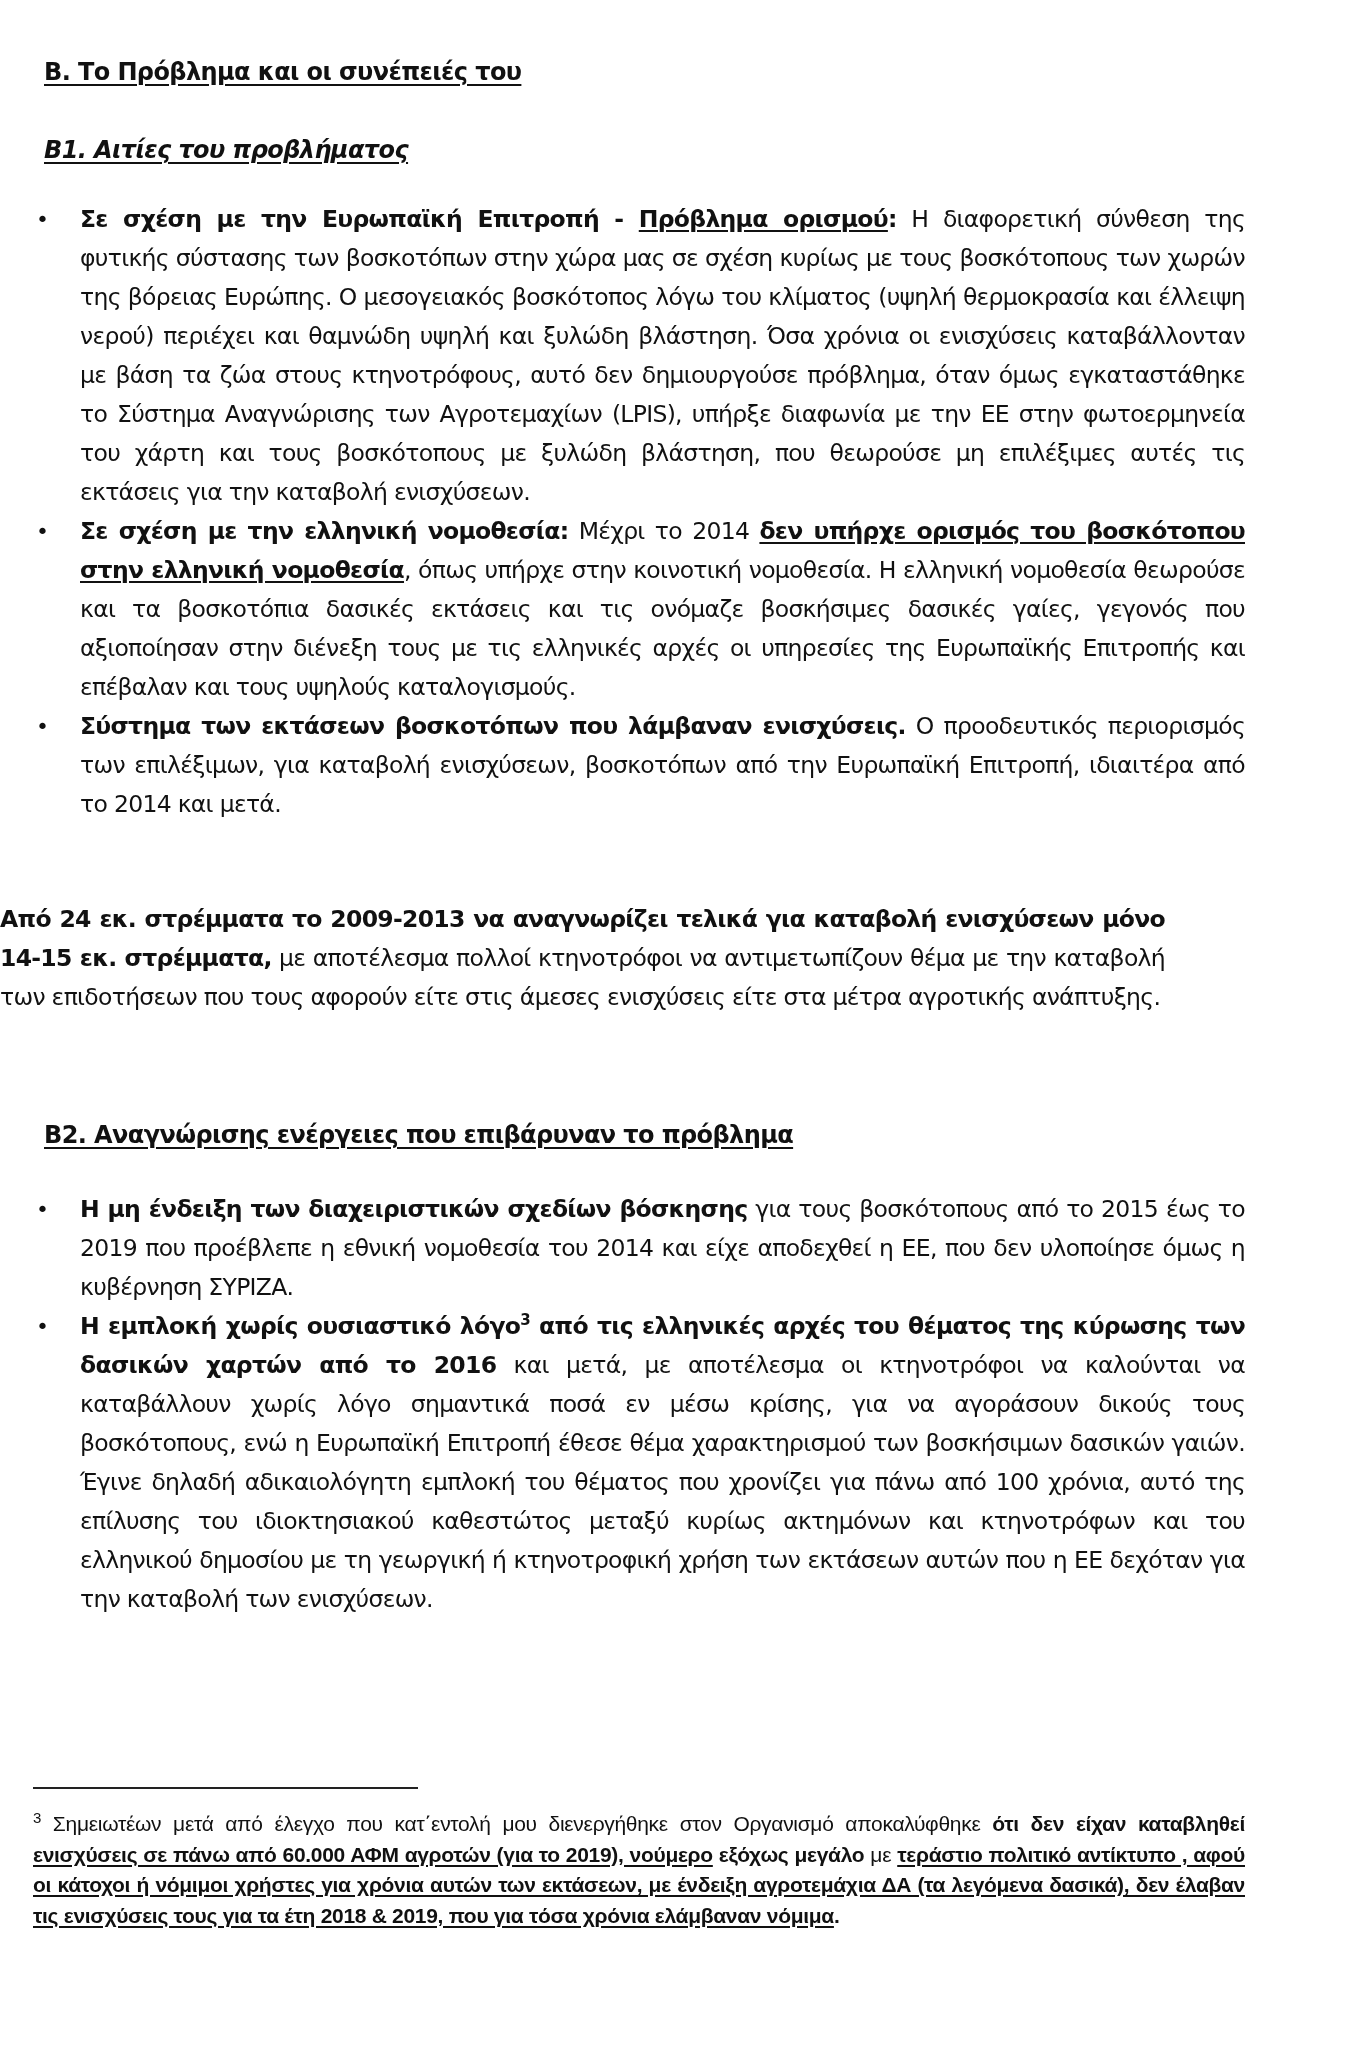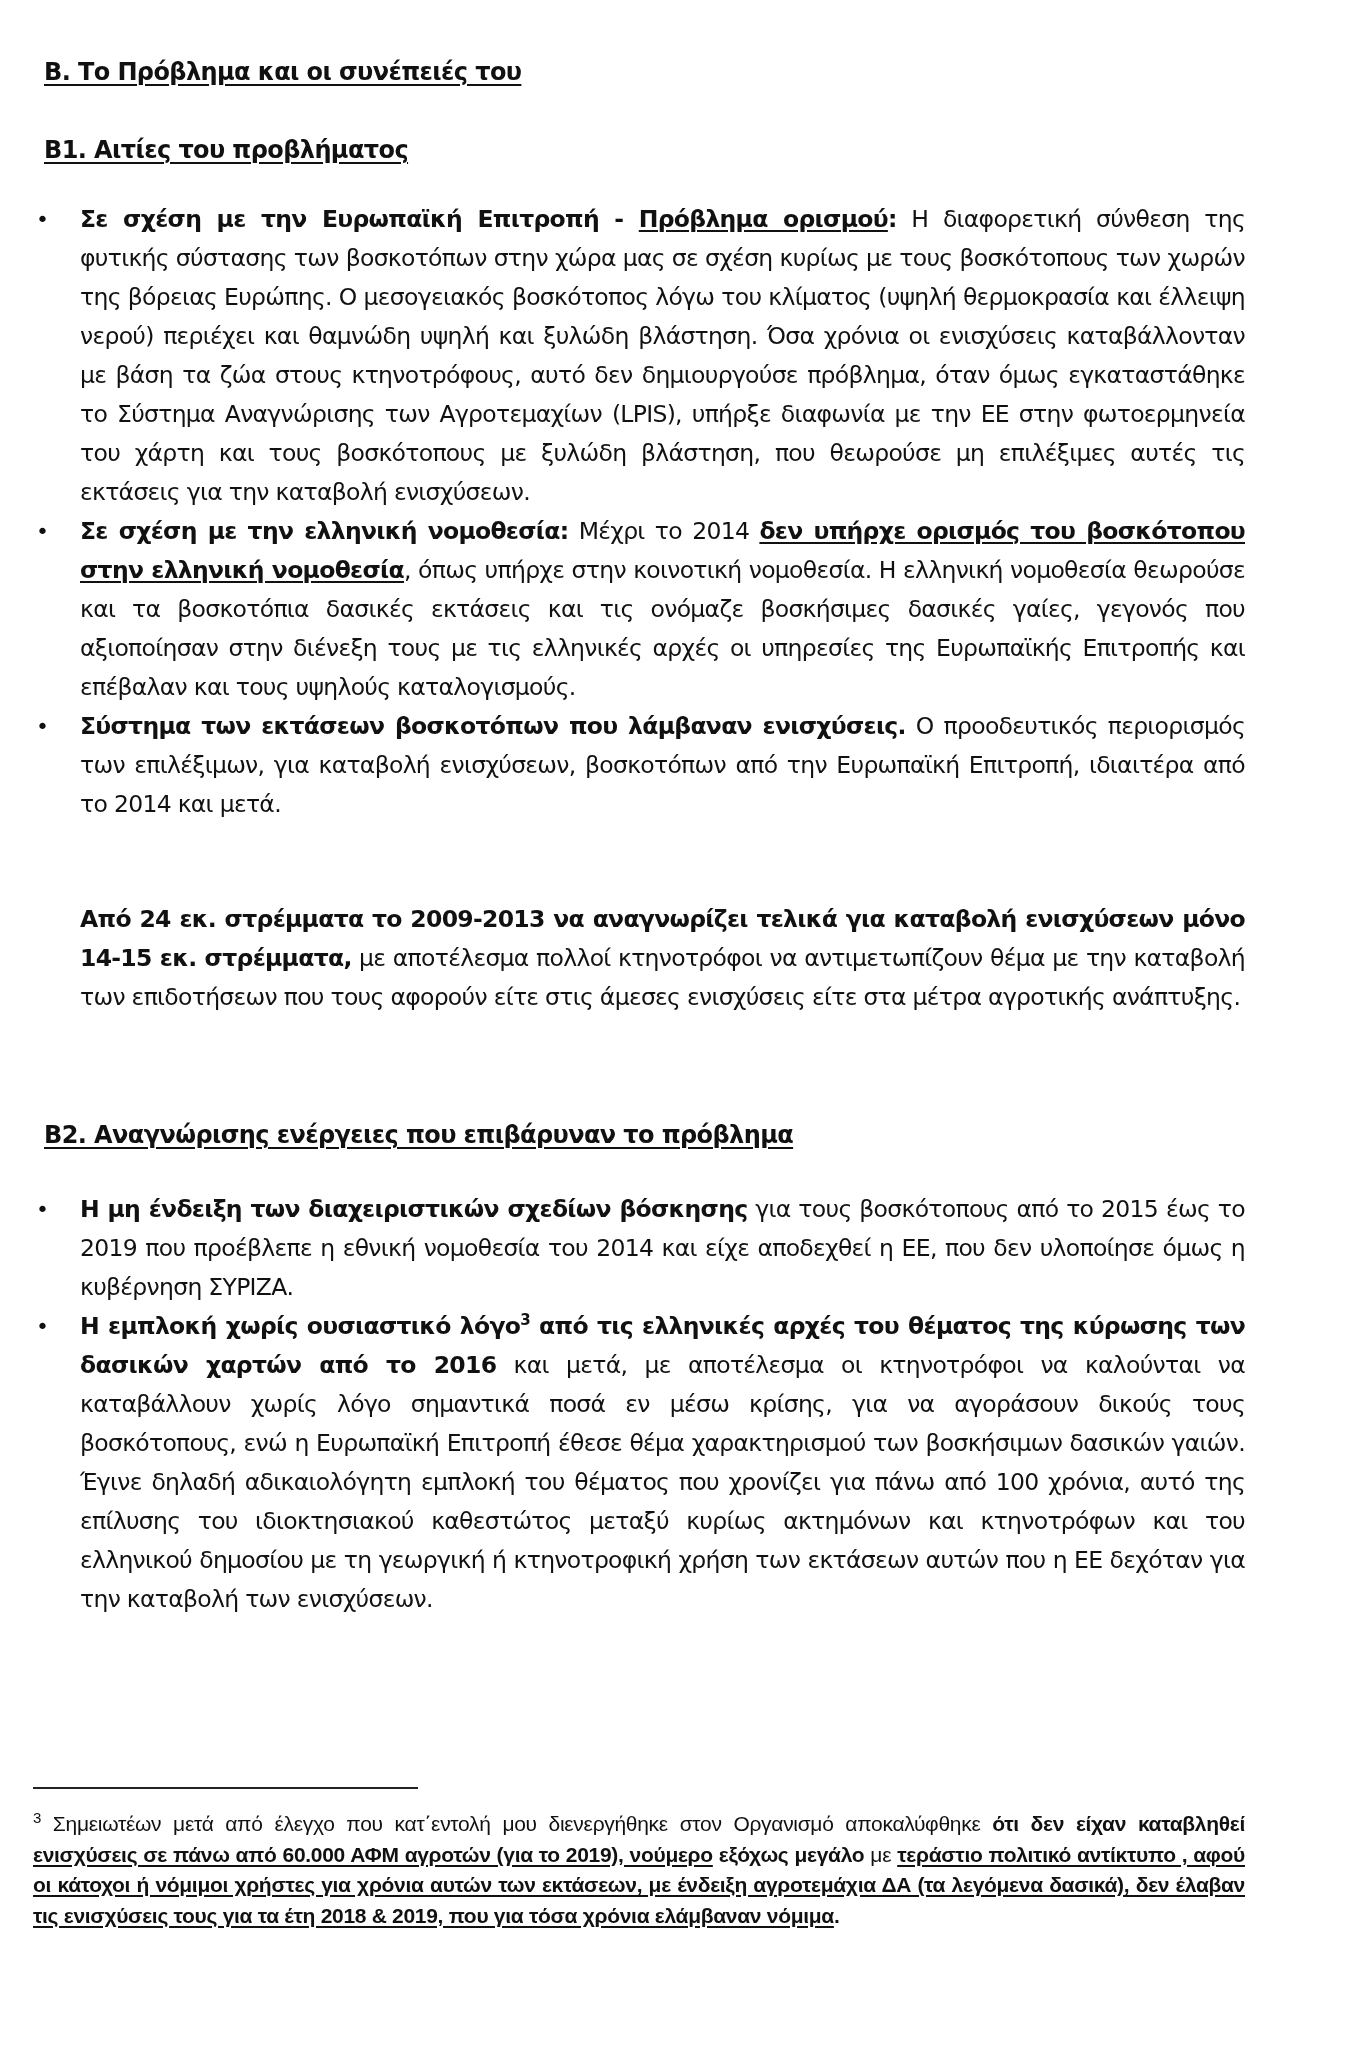--- a/index.html
+++ b/index.html
@@ -5,37 +5,37 @@
   html, body { margin: 0; padding: 0; background: #ffffff; }
   body { width: 1370px; height: 2046px; position: relative; overflow: hidden; color: #111111; }
   .page { position: absolute; left: 0; top: 0; width: 1370px; height: 2046px; }
   .h { position: absolute; left: 33px; font-family: "DejaVu Sans", sans-serif; font-weight: bold;
        font-size: 24px; text-decoration: underline; text-decoration-thickness: 2px; text-underline-offset: 4px;
        letter-spacing: -0.6px; white-space: nowrap; margin: 11px; }
   .list { position: absolute; left: 0; width: 1370px; margin: 0; padding: 0; list-style: none; }
   .item { position: relative; padding-left: 80px; width: 1165px; font-family: "DejaVu Sans", sans-serif;
           font-size: 23.5px; line-height: 39px; text-align: justify; letter-spacing: -0.7px; }
   .item .bullet { position: absolute; left: 36px; top: 0; font-size: 22px; line-height: 39px; }
-  .para { padding-left: 80px; width: 1165px; font-family: "DejaVu Sans", sans-serif; font-size: 23.5px;
+  .para { width: 1165px; font-family: "DejaVu Sans", sans-serif; font-size: 23.5px;
           line-height: 39px; text-align: justify; letter-spacing: -0.7px; }
   b { font-weight: bold; }
   u { text-decoration-thickness: 2px; text-underline-offset: 3px; }
   sup { font-size: 15px; line-height: 0; vertical-align: super; }
   .rule { position: absolute; left: 33px; top: 1787px; width: 385px; height: 2px; background: #222; }
   .footnote { position: absolute; left: 33px; top: 1809px; width: 1212px; font-family: "Liberation Sans", sans-serif;
               font-size: 21px; line-height: 30.5px; text-align: justify; letter-spacing: -0.3px; }
   .footnote u { text-underline-offset: 3px; }
 </style>
 </head>
 <body>
 
 <div class="page">
 
   <h2 class="h" style="top:47px;">B. Το Πρόβλημα και  οι συνέπειές του</h2>
-  <h3 class="h" style="top:125px;">B1.  Αιτίες  του προβλήματος</h3>
+  <h3 class="h" style="top:125px;font-style:italic;">B1.  Αιτίες  του προβλήματος</h3>
 
   <ul class="list" style="top:200px;">
     <li class="item">
       <span class="bullet">•</span>
       <b>Σε σχέση με την Ευρωπαϊκή Επιτροπή - </b><b><u>Πρόβλημα ορισμού</u></b><b>:</b><span> Η διαφορετική σύνθεση της φυτικής σύστασης των βοσκοτόπων στην χώρα μας σε σχέση κυρίως με τους βοσκότοπους των χωρών της βόρειας Ευρώπης. Ο μεσογειακός βοσκότοπος λόγω του κλίματος (υψηλή θερμοκρασία και έλλειψη νερού) περιέχει και θαμνώδη υψηλή και ξυλώδη βλάστηση. Όσα χρόνια οι ενισχύσεις καταβάλλονταν με βάση τα ζώα στους κτηνοτρόφους, αυτό δεν δημιουργούσε πρόβλημα, όταν όμως εγκαταστάθηκε το Σύστημα Αναγνώρισης των Αγροτεμαχίων (LPIS), υπήρξε διαφωνία με την ΕΕ στην φωτοερμηνεία του χάρτη και τους βοσκότοπους με ξυλώδη βλάστηση, που θεωρούσε μη επιλέξιμες αυτές τις εκτάσεις για την καταβολή ενισχύσεων.</span>
     </li>
     <li class="item">
       <span class="bullet">•</span>
       <b>Σε σχέση με την ελληνική νομοθεσία:</b><span> Μέχρι το 2014 </span><b><u>δεν υπήρχε ορισμός του βοσκότοπου στην ελληνική νομοθεσία</u></b><span>, όπως υπήρχε στην κοινοτική νομοθεσία. Η ελληνική νομοθεσία θεωρούσε και τα βοσκοτόπια δασικές εκτάσεις και τις ονόμαζε βοσκήσιμες δασικές γαίες,  γεγονός που αξιοποίησαν στην διένεξη τους με τις ελληνικές αρχές οι υπηρεσίες της Ευρωπαϊκής Επιτροπής και επέβαλαν και τους υψηλούς καταλογισμούς.</span>
     </li>

